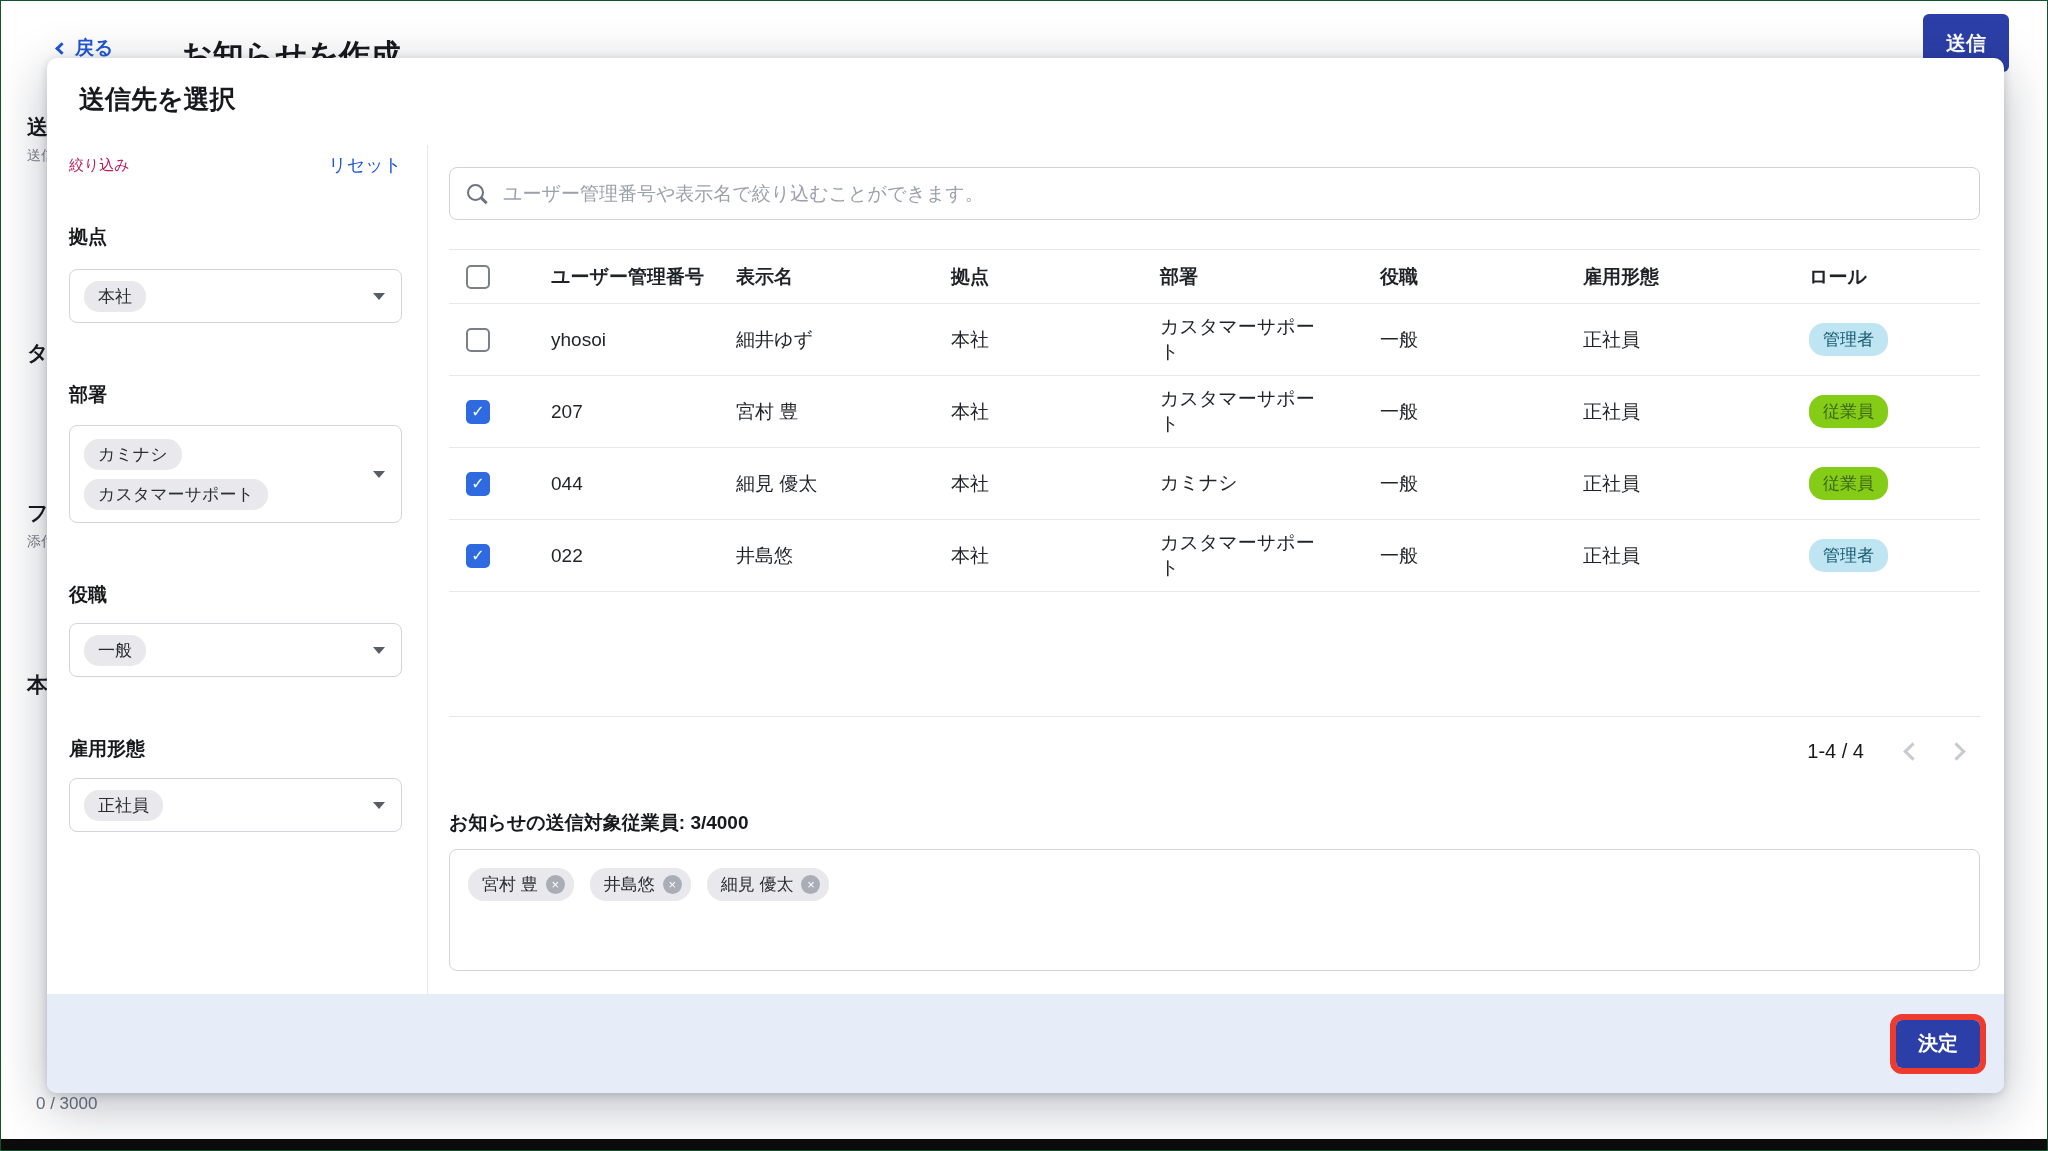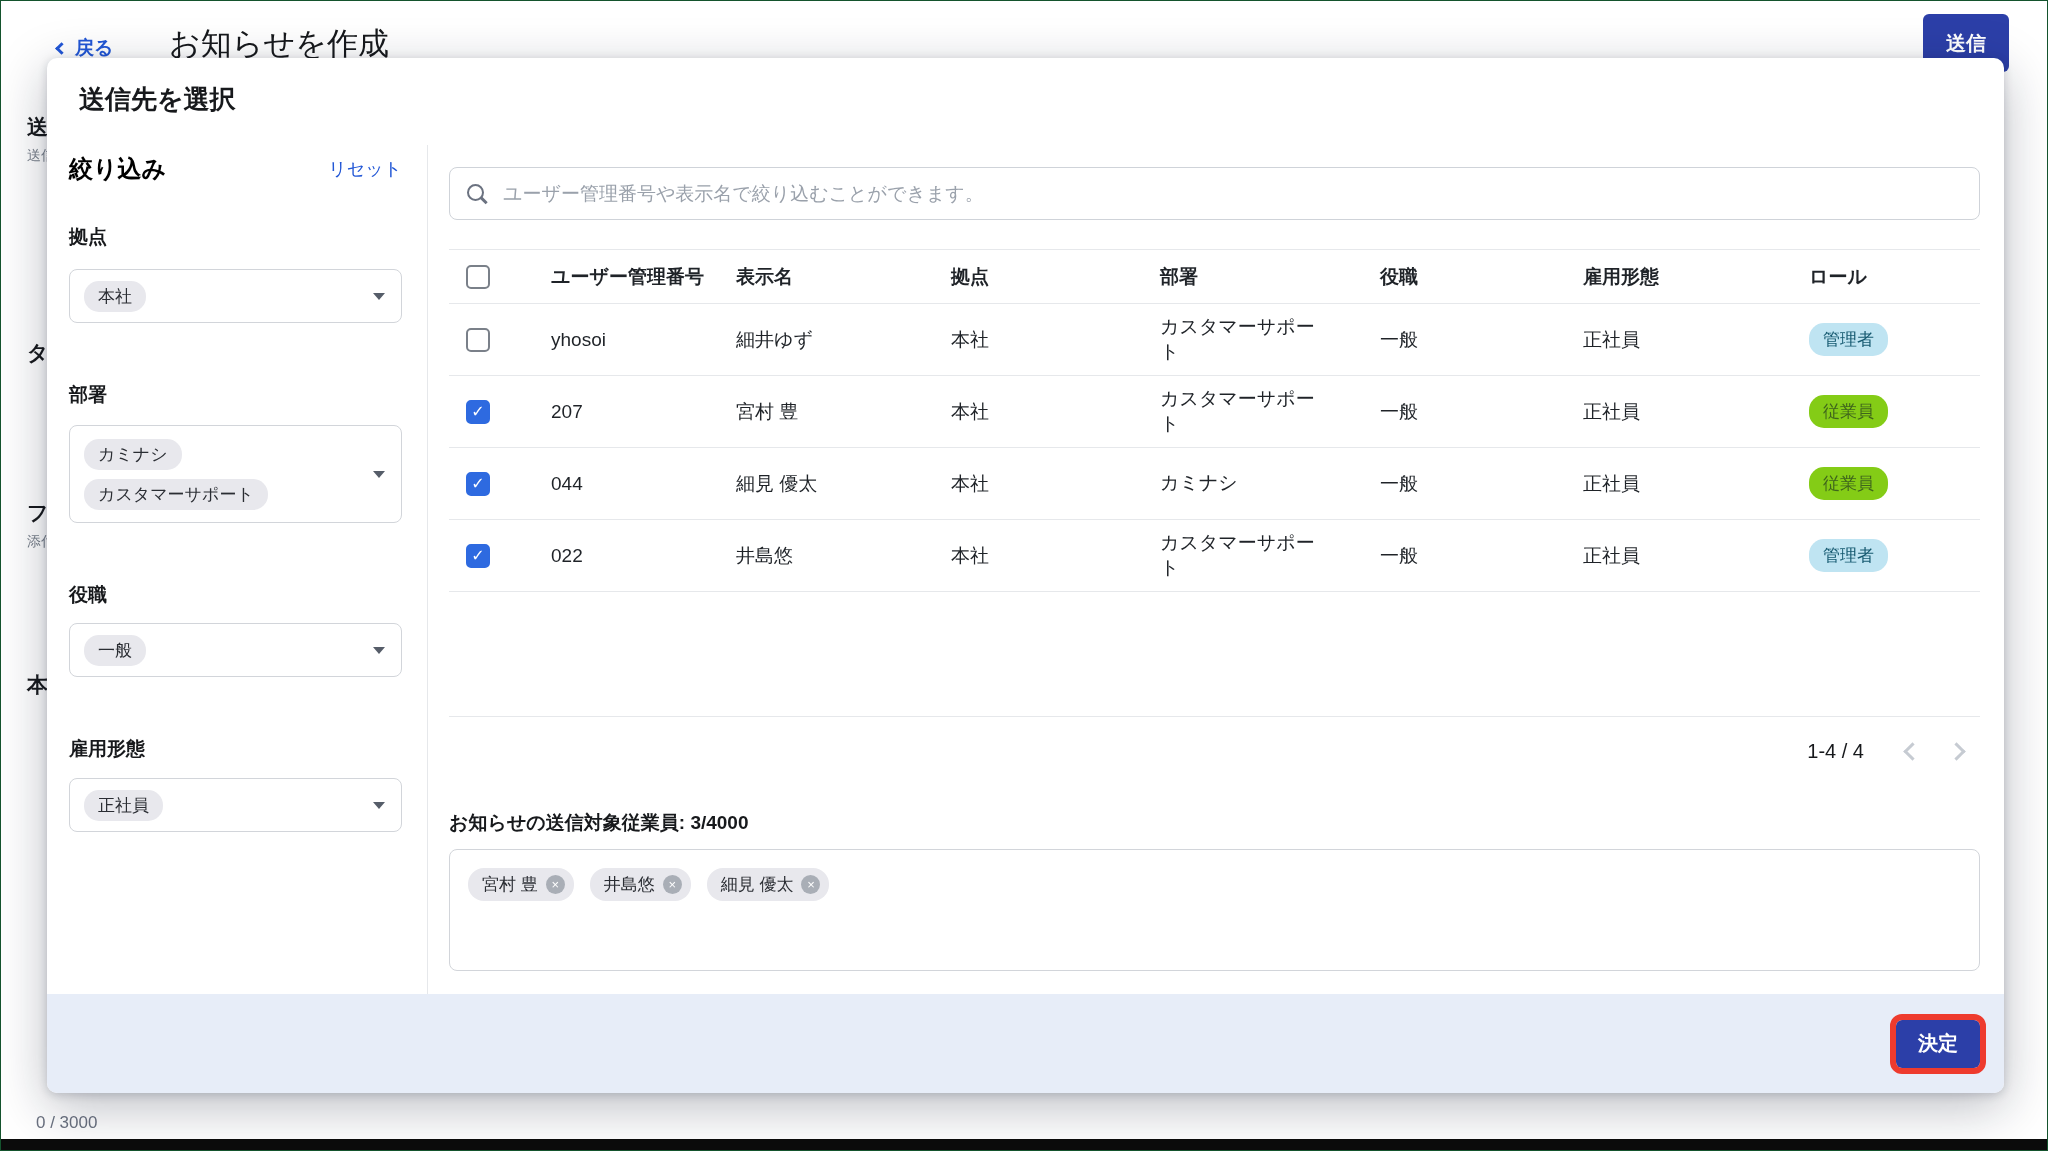--- a/index.html
+++ b/index.html
@@ -3,34 +3,34 @@
 <meta charset="utf-8">
 <style>
   * { box-sizing: border-box; }
   html,body { margin:0; padding:0; background:#f2f2f2; }
   body { font-family: "Liberation Sans", "DejaVu Sans", sans-serif; }
   .screen { position:relative; width:2048px; height:1151px; background:#ffffff; overflow:hidden; border:1px solid #14532d; }
 
   
   .back-link { position:absolute; left:56px; top:34px; display:flex; align-items:center; color:#2257d6; font-size:19px; font-weight:700; cursor:pointer; }
   .back-caret { display:inline-block; width:9px; height:9px; border-left:3px solid #2257d6; border-bottom:3px solid #2257d6; transform:rotate(45deg); margin-right:9px; }
-  .page-title { position:absolute; left:168px; top:22px; margin:0; font-size:31px; font-weight:400; color:#17191c; }
+  .page-title { position:absolute; left:168px; top:22px; margin:12px; font-size:31px; font-weight:700; color:#17191c; }
   .send-btn { position:absolute; left:1922px; top:13px; width:86px; height:58px; background:#2c3fa8; color:#fff; font-size:20px; font-weight:700; border:none; border-radius:6px; cursor:pointer; font-family:inherit; }
   .clip { position:absolute; left:26px; font-size:21px; font-weight:700; color:#17191c; }
   .clip-sub { position:absolute; left:26px; font-size:14px; color:#7a828c; }
-  .char-count { position:absolute; left:35px; top:1093px; font-size:17px; color:#6b7280;margin-top:19px; }
+  .char-count { position:absolute; left:35px; top:1093px; font-size:17px; color:#6b7280; }
   .bottom-bar { position:absolute; left:0; bottom:0; width:100%; height:11px; background:#0b0b0b; }
 
   
   .modal { position:absolute; left:46px; top:57px; width:1957px; height:1035px; background:#fff; border-radius:10px; box-shadow:0 14px 52px rgba(15,23,42,.28), 0 2px 10px rgba(15,23,42,.18); }
   .modal-title { position:absolute; left:32px; top:24px; font-size:26px; font-weight:700; color:#17191c; }
 
   
   .filters-head { position:absolute; left:22px; top:95px; width:333px; display:flex; justify-content:space-between; align-items:center; }
-  .filters-title { font-size:24px; font-weight:700; color:#000000; }
+  .filters-title { font-size:15px; font-weight:400; color:#be185d; }
   .reset-link { font-size:18px; color:#2257d6; cursor:pointer; }
   .fgroup-label { position:absolute; left:22px; font-size:19px; font-weight:700; color:#17191c; }
   .dd { position:absolute; left:22px; width:333px; border:1px solid #d2d5da; border-radius:8px; background:#fff; display:flex; align-items:center; justify-content:space-between; padding:0 16px 0 14px; cursor:pointer; }
   .dd-chips { display:flex; flex-direction:column; gap:9px; align-items:flex-start; padding:10px 0; }
   .chip { background:#e8e8ed; border-radius:15px; padding:4px 14px; font-size:17px; color:#2a2d33; white-space:nowrap; }
   .dd-caret { width:0; height:0; border-left:6px solid transparent; border-right:6px solid transparent; border-top:7px solid #565d69; }
   .divider-v { position:absolute; left:380px; top:87px; width:1px; height:849px; background:#e6e8eb; }
 
   
   .main { position:absolute; left:402px; top:109px; width:1531px; }

